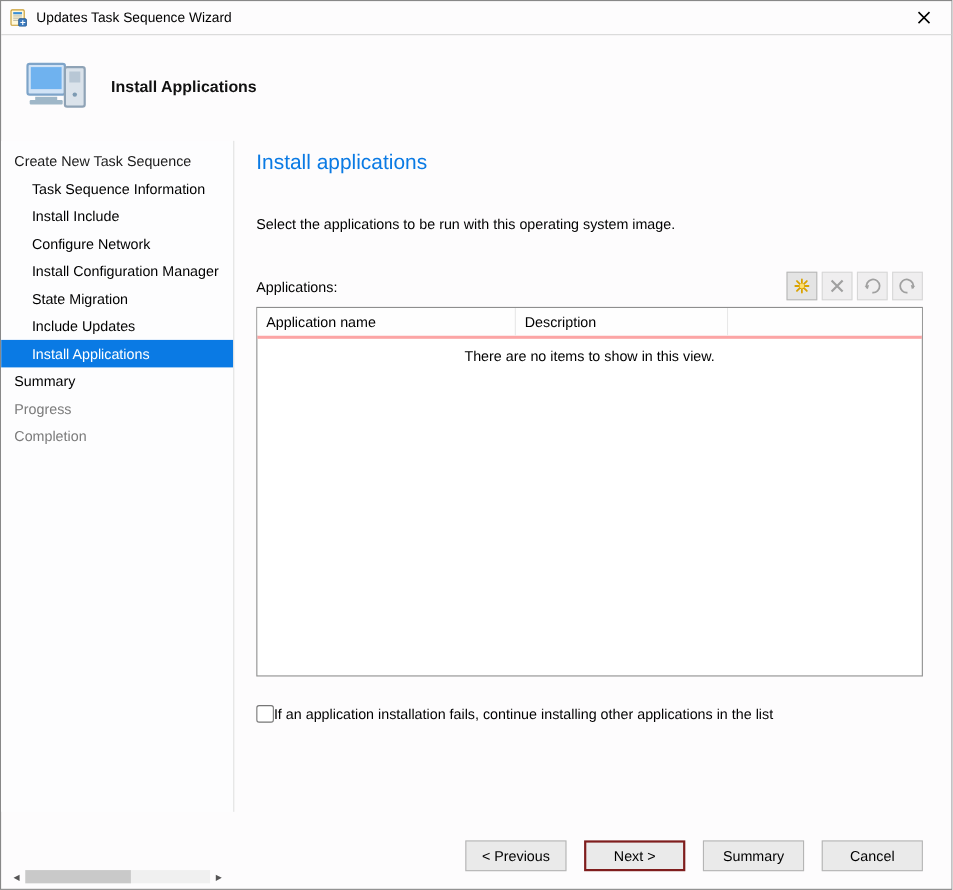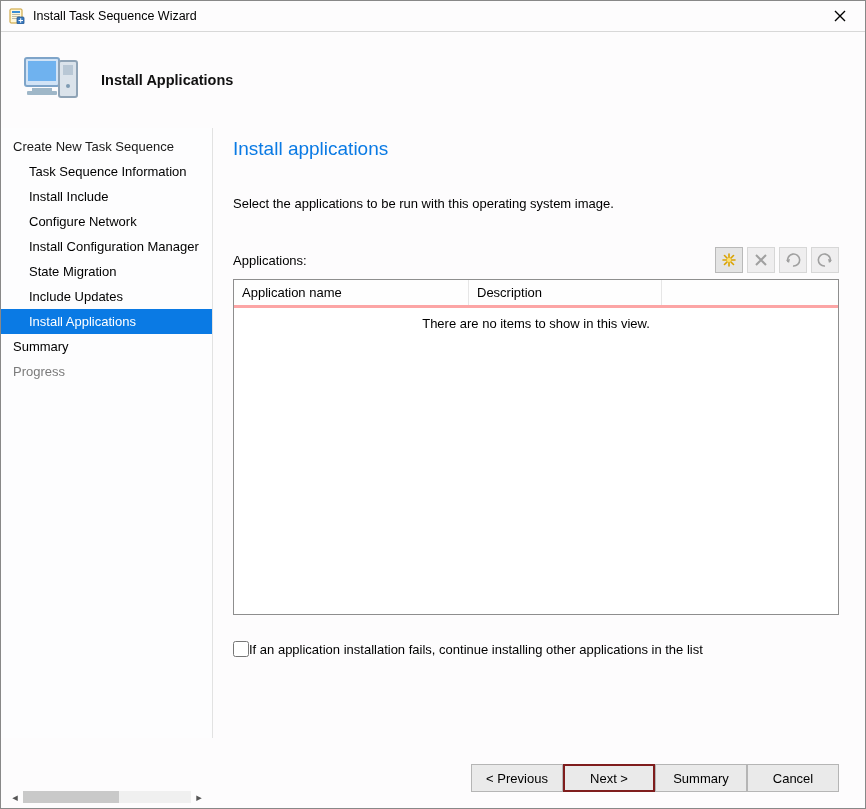--- a/index.html
+++ b/index.html
@@ -29,21 +29,21 @@
   .tool.disabled{opacity:.55;cursor:default;}
   .table-wrap{border:1px solid #8e8e8e;height:336px;box-sizing:border-box;background:#fff;}
   .table-header{display:flex;border-bottom:3px solid #fca5a5;}
   .th{padding:5px 8px;font-size:13px;color:#000;background:#fefefe;}
   .th.col-name{width:218px;border-right:1px solid #e6e6e6;}
   .th.col-desc{flex:1;border-right:1px solid #e6e6e6;}
   .th.col-spare{width:160px;}
   .empty-msg{text-align:center;padding:8px 0;color:#000;}
   .check-row{display:flex;align-items:center;margin-top:26px;}
   .check-row input[type=checkbox]{width:16px;height:16px;margin:0;}
-  .footer{position:absolute;left:0;right:0;bottom:16px;padding:0 26px 0 0;display:flex;justify-content:flex-end;}
+  .footer{position:absolute;left:0;right:0;bottom:16px;padding:0 26px 0 0;display:flex;justify-content:flex-end;gap:16px;}
   .btn{min-width:92px;height:28px;border:1px solid #b5b5b5;background:#eaeaea;cursor:pointer;font:inherit;padding:0 14px;}
   .btn.primary{border:2px solid #7f1d1d;}
   .hscroll{position:absolute;left:6px;bottom:2px;width:200px;height:18px;display:flex;align-items:center;}
   .hscroll .arrow{width:16px;height:16px;display:flex;align-items:center;justify-content:center;color:#555;font-size:11px;cursor:pointer;}
   .hscroll .track{flex:1;height:12px;background:#f0f0f0;position:relative;}
   .hscroll .thumb{position:absolute;left:0;top:0;bottom:0;width:96px;background:#c9c9c9;}
 </style>
 </head>
 <body>
 
@@ -54,21 +54,21 @@
       <svg viewBox="0 0 16 16" width="16" height="16">
         <rect x="1" y="1" width="12" height="14" rx="1" fill="#fff8dc" stroke="#c79a2b" stroke-width="1"></rect>
         <rect x="3" y="3" width="8" height="2" fill="#3b8fd6"></rect>
         <rect x="3" y="6" width="8" height="1" fill="#bba"></rect>
         <rect x="3" y="8" width="8" height="1" fill="#bba"></rect>
         <rect x="3" y="10" width="5" height="1" fill="#bba"></rect>
         <rect x="8" y="9" width="7" height="7" rx="1" fill="#3b7abf" stroke="#27578a" stroke-width="0.8"></rect>
         <path d="M9.5 12.5 L14 12.5 M11.7 10.3 L11.7 14.7" stroke="#fff" stroke-width="1"></path>
       </svg>
     </span>
-    <span class="title-text">Install Task Sequence Wizard</span>
+    <span class="title-text">Updates Task Sequence Wizard</span>
     <div class="close-btn">
       <svg width="12" height="12" viewBox="0 0 12 12">
           <path d="M1 1 L11 11 M11 1 L1 11" stroke-width="1.4"></path>
         </svg>
     </div>
   </div>
 
   <div class="banner">
     <span class="banner-icon">
       <svg viewBox="0 0 58 50" width="58" height="50">
@@ -89,20 +89,21 @@
       <div class="group-title">Create New Task Sequence</div>
       <div class="step">Task Sequence Information</div>
       <div class="step">Install Include</div>
       <div class="step">Configure Network</div>
       <div class="step">Install Configuration Manager</div>
       <div class="step">State Migration</div>
       <div class="step">Include Updates</div>
       <div class="step selected">Install Applications</div>
       <div class="post">Summary</div>
       <div class="post muted">Progress</div>
+      <div class="post muted">Completion</div>
     </div>
 
     <div class="main">
       <h2 class="page-title">Install applications</h2>
       <div class="instruction">Select the applications to be run with this operating system image.</div>
 
       <div class="field-row">
         <span class="app-label">Applications:</span>
         <div class="toolbar">
           <div class="tool" title="New">

